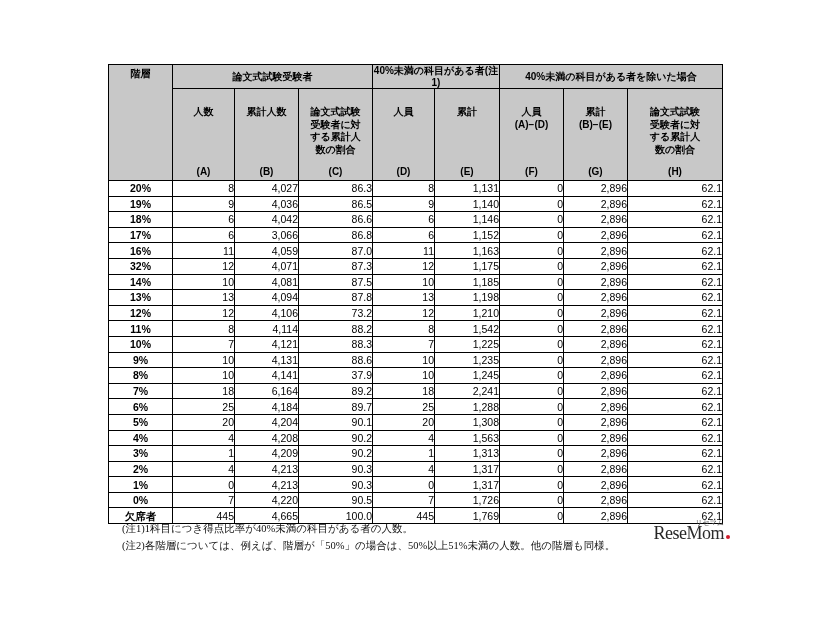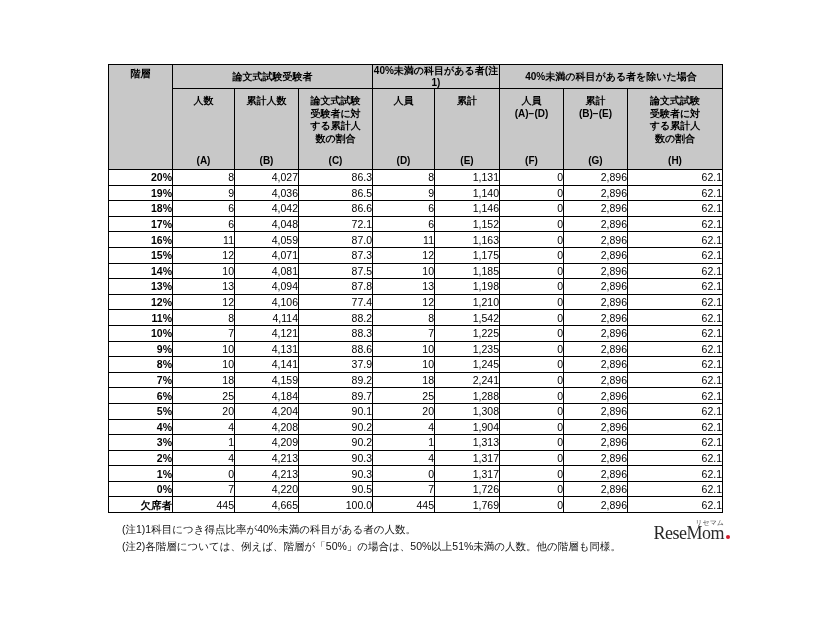--- a/index.html
+++ b/index.html
@@ -45,21 +45,21 @@
     text-align: center;
     font-size: 10px;
     padding: 1px 0;
   }
   thead th.grp {
     height: 16px;
   }
   thead th.sub {
     height: 74px;
     vertical-align: top;
-    padding-top: 6px;
+    padding-top: 17px;
   }
   .sub-inner {
     display: flex;
     flex-direction: column;
     justify-content: space-between;
     height: 100%;
     align-items: center;
   }
   .sub-label {
     display: block;
@@ -77,35 +77,36 @@
     height: 92px;
     vertical-align: top;
     padding-top: 3px;
   }
   tbody td {
     height: 14.6px;
     font-size: 10.5px;
     padding: 0 3px 0 3px;
   }
   td.lbl {
-    text-align: right;
+    text-align: center;
     font-weight: bold;
     padding-left: 3px;
   }
   td.num {
     text-align: right;
     padding-right: 4px;
   }
   .footnotes {
     position: absolute;
     left: 122px;
     top: 521px;
     font-size: 10.5px;
     line-height: 1.6;
     color: #111;
+    font-family: Liberation Serif, serif;
   }
   .footnotes div {
     white-space: nowrap;
   }
   .logo {
     position: absolute;
     right: 96px;
     top: 524px;
     width: 130px;
     height: 28px;
@@ -253,41 +254,41 @@
           <td class="num">86.6</td>
           <td class="num">6</td>
           <td class="num">1,146</td>
           <td class="num">0</td>
           <td class="num">2,896</td>
           <td class="num">62.1</td>
         </tr>
         <tr>
           <td class="lbl">17%</td>
           <td class="num">6</td>
-          <td class="num">4,048</td>
-          <td class="num">72.1</td>
+          <td class="num">3,066</td>
+          <td class="num">86.8</td>
           <td class="num">6</td>
           <td class="num">1,152</td>
           <td class="num">0</td>
           <td class="num">2,896</td>
           <td class="num">62.1</td>
         </tr>
         <tr>
           <td class="lbl">16%</td>
           <td class="num">11</td>
           <td class="num">4,059</td>
           <td class="num">87.0</td>
           <td class="num">11</td>
           <td class="num">1,163</td>
           <td class="num">0</td>
           <td class="num">2,896</td>
           <td class="num">62.1</td>
         </tr>
         <tr>
-          <td class="lbl">15%</td>
+          <td class="lbl">32%</td>
           <td class="num">12</td>
           <td class="num">4,071</td>
           <td class="num">87.3</td>
           <td class="num">12</td>
           <td class="num">1,175</td>
           <td class="num">0</td>
           <td class="num">2,896</td>
           <td class="num">62.1</td>
         </tr>
         <tr>
@@ -309,21 +310,21 @@
           <td class="num">13</td>
           <td class="num">1,198</td>
           <td class="num">0</td>
           <td class="num">2,896</td>
           <td class="num">62.1</td>
         </tr>
         <tr>
           <td class="lbl">12%</td>
           <td class="num">12</td>
           <td class="num">4,106</td>
-          <td class="num">77.4</td>
+          <td class="num">73.2</td>
           <td class="num">12</td>
           <td class="num">1,210</td>
           <td class="num">0</td>
           <td class="num">2,896</td>
           <td class="num">62.1</td>
         </tr>
         <tr>
           <td class="lbl">11%</td>
           <td class="num">8</td>
           <td class="num">4,114</td>
@@ -363,21 +364,21 @@
           <td class="num">37.9</td>
           <td class="num">10</td>
           <td class="num">1,245</td>
           <td class="num">0</td>
           <td class="num">2,896</td>
           <td class="num">62.1</td>
         </tr>
         <tr>
           <td class="lbl">7%</td>
           <td class="num">18</td>
-          <td class="num">4,159</td>
+          <td class="num">6,164</td>
           <td class="num">89.2</td>
           <td class="num">18</td>
           <td class="num">2,241</td>
           <td class="num">0</td>
           <td class="num">2,896</td>
           <td class="num">62.1</td>
         </tr>
         <tr>
           <td class="lbl">6%</td>
           <td class="num">25</td>
@@ -399,21 +400,21 @@
           <td class="num">0</td>
           <td class="num">2,896</td>
           <td class="num">62.1</td>
         </tr>
         <tr>
           <td class="lbl">4%</td>
           <td class="num">4</td>
           <td class="num">4,208</td>
           <td class="num">90.2</td>
           <td class="num">4</td>
-          <td class="num">1,904</td>
+          <td class="num">1,563</td>
           <td class="num">0</td>
           <td class="num">2,896</td>
           <td class="num">62.1</td>
         </tr>
         <tr>
           <td class="lbl">3%</td>
           <td class="num">1</td>
           <td class="num">4,209</td>
           <td class="num">90.2</td>
           <td class="num">1</td>

